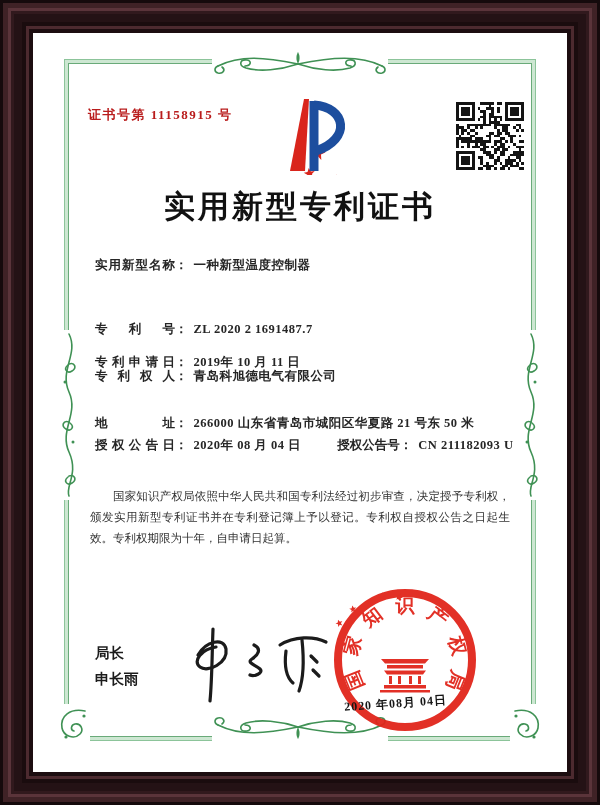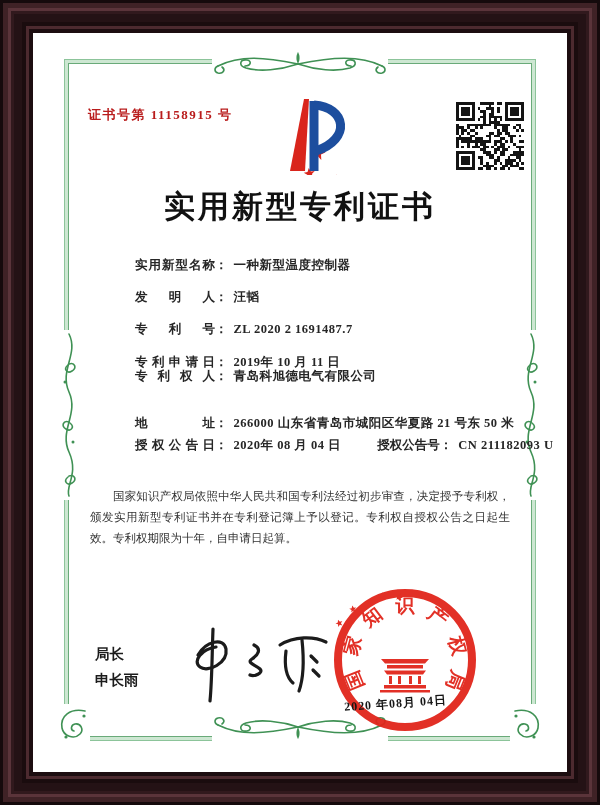--- a/index.html
+++ b/index.html
@@ -23,27 +23,27 @@
   .orn{position:absolute;z-index:2;background:#fff;display:flex;align-items:center;justify-content:center;}
   .orn svg{display:block;}
   .gstroke{stroke:#3f9154;stroke-width:1.6;fill:none;stroke-linecap:round;}
   .gfill{fill:#3f9154;stroke:none;}
   
   .abs{position:absolute;z-index:3;}
   #cert-no{left:88px;top:106px;font-size:13px;letter-spacing:1.5px;color:#b91c1c;font-weight:600;}
   #title{left:0;top:186px;width:600px;text-align:center;font-size:31px;font-weight:700;
          letter-spacing:3px;color:#111;}
   .frow{left:95px;width:420px;height:20px;font-size:12.5px;font-weight:600;color:#262626;white-space:nowrap;}
-  .flabel{display:inline-block;width:80px;text-align:justify;text-align-last:justify;vertical-align:bottom;margin-left:40px;}
+  .flabel{display:inline-block;width:80px;text-align:justify;text-align-last:justify;vertical-align:bottom;}
   .colon{display:inline-block;margin-right:6px;}
   .fvalue{letter-spacing:0.5px;}
   #body-text{left:78px;top:474px;width:444px;font-size:11.5px;line-height:1.83;color:#333;
              text-align:justify;font-weight:500;}
   #body-text p{margin:12px;text-indent:2em;}
-  #signer{left:95px;top:641px;font-family:Liberation Sans, sans-serif;font-size:14.5px;
+  #signer{left:95px;top:641px;font-family:Liberation Mono, monospace;font-size:14.5px;
           font-weight:700;color:#1c1c1c;line-height:26px;}
   #signature{left:168px;top:615px;z-index:4;}
   #seal{left:330px;top:585px;width:150px;height:150px;z-index:3;opacity:.95;}
   #seal text{fill:#e1251b;font-size:19px;font-weight:700;font-family:"Liberation Serif", serif;}
   #seal-date{left:344px;top:694px;width:140px;z-index:4;font-size:12px;font-weight:700;color:#161616;
              transform:rotate(-4deg);letter-spacing:1px;}
   #logo{left:248px;top:95px;}
   #qr{left:456px;top:102px;width:68px;height:68px;background:#fff;}
   #qr svg{width:100%;height:100%;shape-rendering:crispEdges;}
 </style>
@@ -457,23 +457,20 @@
         <rect x="23" y="24" width="1" height="1" fill="#141414"></rect>
         <rect x="24" y="24" width="1" height="1" fill="#141414"></rect>
       </svg>
   </div>
 
   <div class="abs" id="title">实用新型专利证书</div>
 
   <div class="abs frow" style="top:257px;">
     <span class="flabel">实用新型名称</span><span class="colon">：</span><span class="fvalue">一种新型温度控制器</span>
   </div>
-  <div class="abs frow" style="top:289px;">
-    <span class="flabel">发明人</span><span class="colon">：</span><span class="fvalue">汪韬</span>
-  </div>
   <div class="abs frow" style="top:321px;">
     <span class="flabel">专利号</span><span class="colon">：</span><span class="fvalue">ZL 2020 2 1691487.7</span>
   </div>
   <div class="abs frow" style="top:354px;">
     <span class="flabel">专利申请日</span><span class="colon">：</span><span class="fvalue">2019年 10 月 11 日</span>
   </div>
   <div class="abs frow" style="top:368px;">
     <span class="flabel">专利权人</span><span class="colon">：</span><span class="fvalue">青岛科旭德电气有限公司</span>
   </div>
   <div class="abs frow" style="top:415px;">

